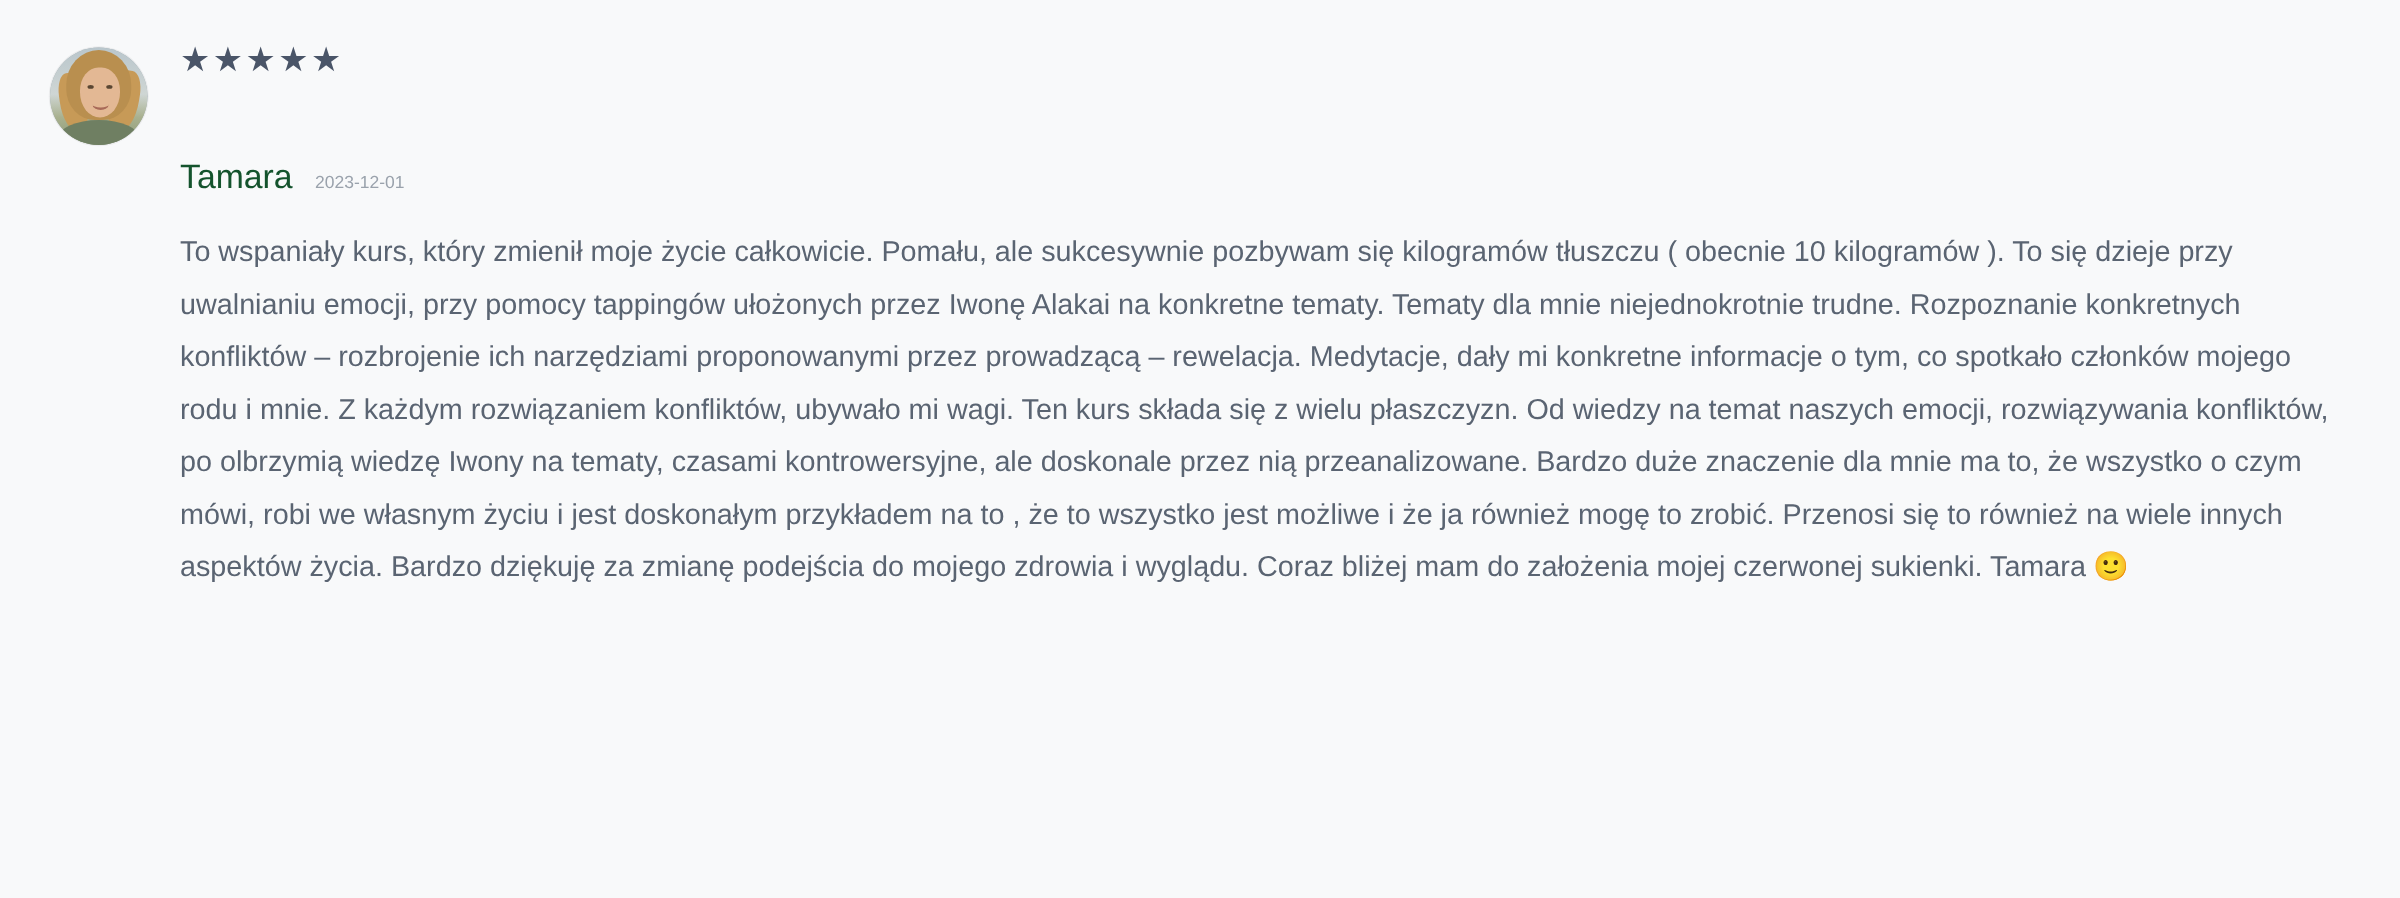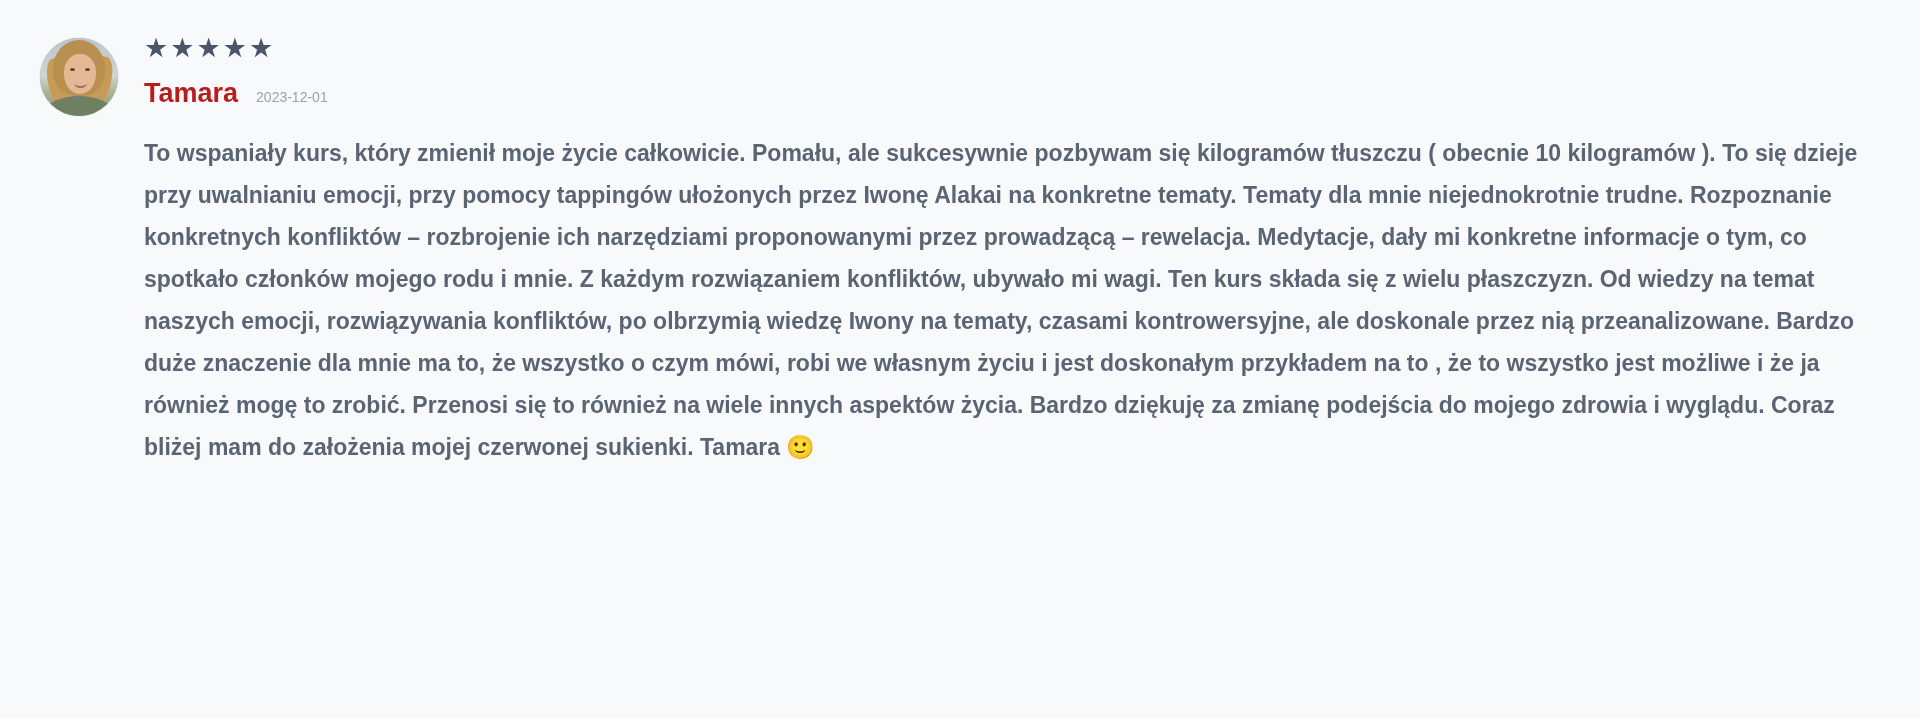--- a/index.html
+++ b/index.html
@@ -129,37 +129,37 @@
   .meta {
     display: flex;
     align-items: baseline;
     gap: 18px;
     margin-bottom: 24px;
   }
 
   .author {
     font-size: 27px;
     line-height: 30px;
-    color: #b91c1c;
-    font-weight: 700;
+    color: #14532d;
+    font-weight: 400;
+    margin-top: 48px;
   }
 
   .date {
     font-size: 14px;
     line-height: 22px;
     color: #9aa2ac;
   }
 
   .body-text {
     font-size: 23px;
     line-height: 42px;
     color: #5a6472;
     max-width: 1730px;
     white-space: pre-wrap;
-    font-weight: bold;
   }
 </style>
 </head>
 <body>
 
 <div class="review-card">
 
   <div class="avatar-wrap">
     <div class="avatar">
       <span class="sky"></span>

